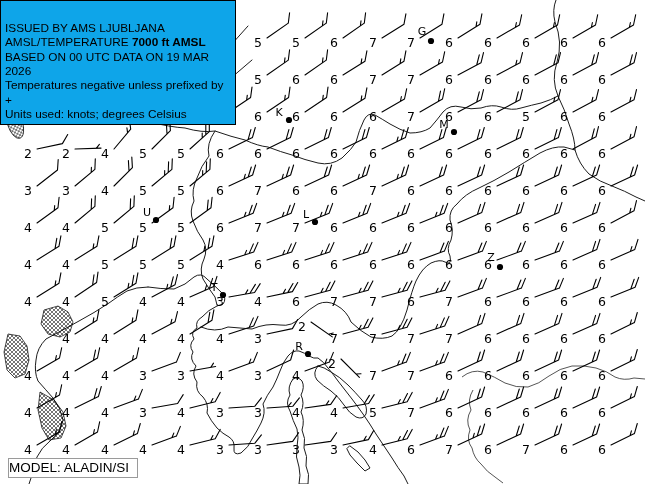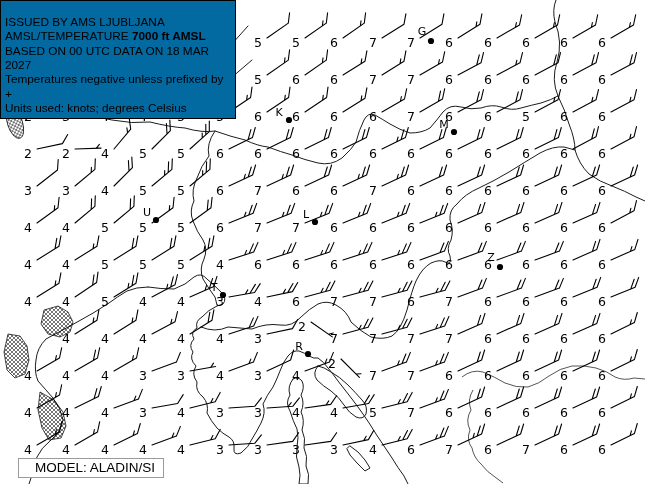--- a/index.html
+++ b/index.html
@@ -10,28 +10,28 @@
   }
   #map-svg{position:absolute;left:0;top:0;}
   .geo{fill:none;stroke:#1c1c1c;stroke-width:1;stroke-linejoin:round;stroke-linecap:round;}
   .river{fill:none;stroke:#2a2a2a;stroke-width:0.8;}
   .hatched{stroke:#000;stroke-width:0.7;}
   .temp{font-family:"DejaVu Sans",sans-serif;font-size:12.5px;fill:#000;text-anchor:middle;}
   .barb{stroke:#000;stroke-width:1.1;stroke-linecap:round;fill:none;}
   .city-letter{font-family:"DejaVu Sans",sans-serif;font-size:11px;fill:#000;text-anchor:middle;}
   .info-box{
     position:absolute;left:0;top:0;width:228px;z-index:6;
-    background:#0369a1;border:1px solid #000;
-    padding:14px 2px 3px 4px;font-size:11.8px;line-height:14.35px;
+    background:#0ea5e9;border:1px solid #000;
+    padding:20px 2px 3px 4px;font-size:11.8px;line-height:14.35px;
   }
   .info-box .b{font-weight:bold;text-align:center;}
   .model-box{
-    position:absolute;left:18px;top:458px;z-index:6;
+    position:absolute;left:8px;top:458px;z-index:6;
     background:#fff;border:1px solid #9a9a9a;
-    padding:1px 8px 2px 16px;font-size:13.5px;white-space:nowrap;
+    padding:1px 8px 2px 0;font-size:13.5px;white-space:nowrap;
   }
 </style>
 </head>
 <body>
 
 <svg id="map-svg" width="645" height="484" viewBox="0 0 645 484">
   <defs>
     <pattern id="xh" width="4" height="4" patternUnits="userSpaceOnUse">
       <path d="M0,4 L4,0 M0,0 L4,4" stroke="#000" stroke-width="0.55"></path>
     </pattern>
@@ -817,20 +817,20 @@
       <g>
         <text x="491" y="261" class="city-letter">Z</text>
         <circle cx="500" cy="267" r="3.1" fill="#000"></circle>
       </g>
     </g>
 </svg>
 
 <div class="info-box">
   <div>ISSUED BY AMS LJUBLJANA</div>
   <div><span>AMSL/TEMPERATURE </span><span class="b">7000 ft AMSL</span></div>
-  <div>BASED ON 00 UTC DATA ON 18 MAR 2027</div>
+  <div>BASED ON 00 UTC DATA ON 19 MAR 2026</div>
   <div>Temperatures negative unless prefixed by +</div>
   <div>Units used: knots; degrees Celsius</div>
 </div>
 
 <div class="model-box">
   <span>MODEL: ALADIN/SI</span>
 </div>
 
 </body></html>

